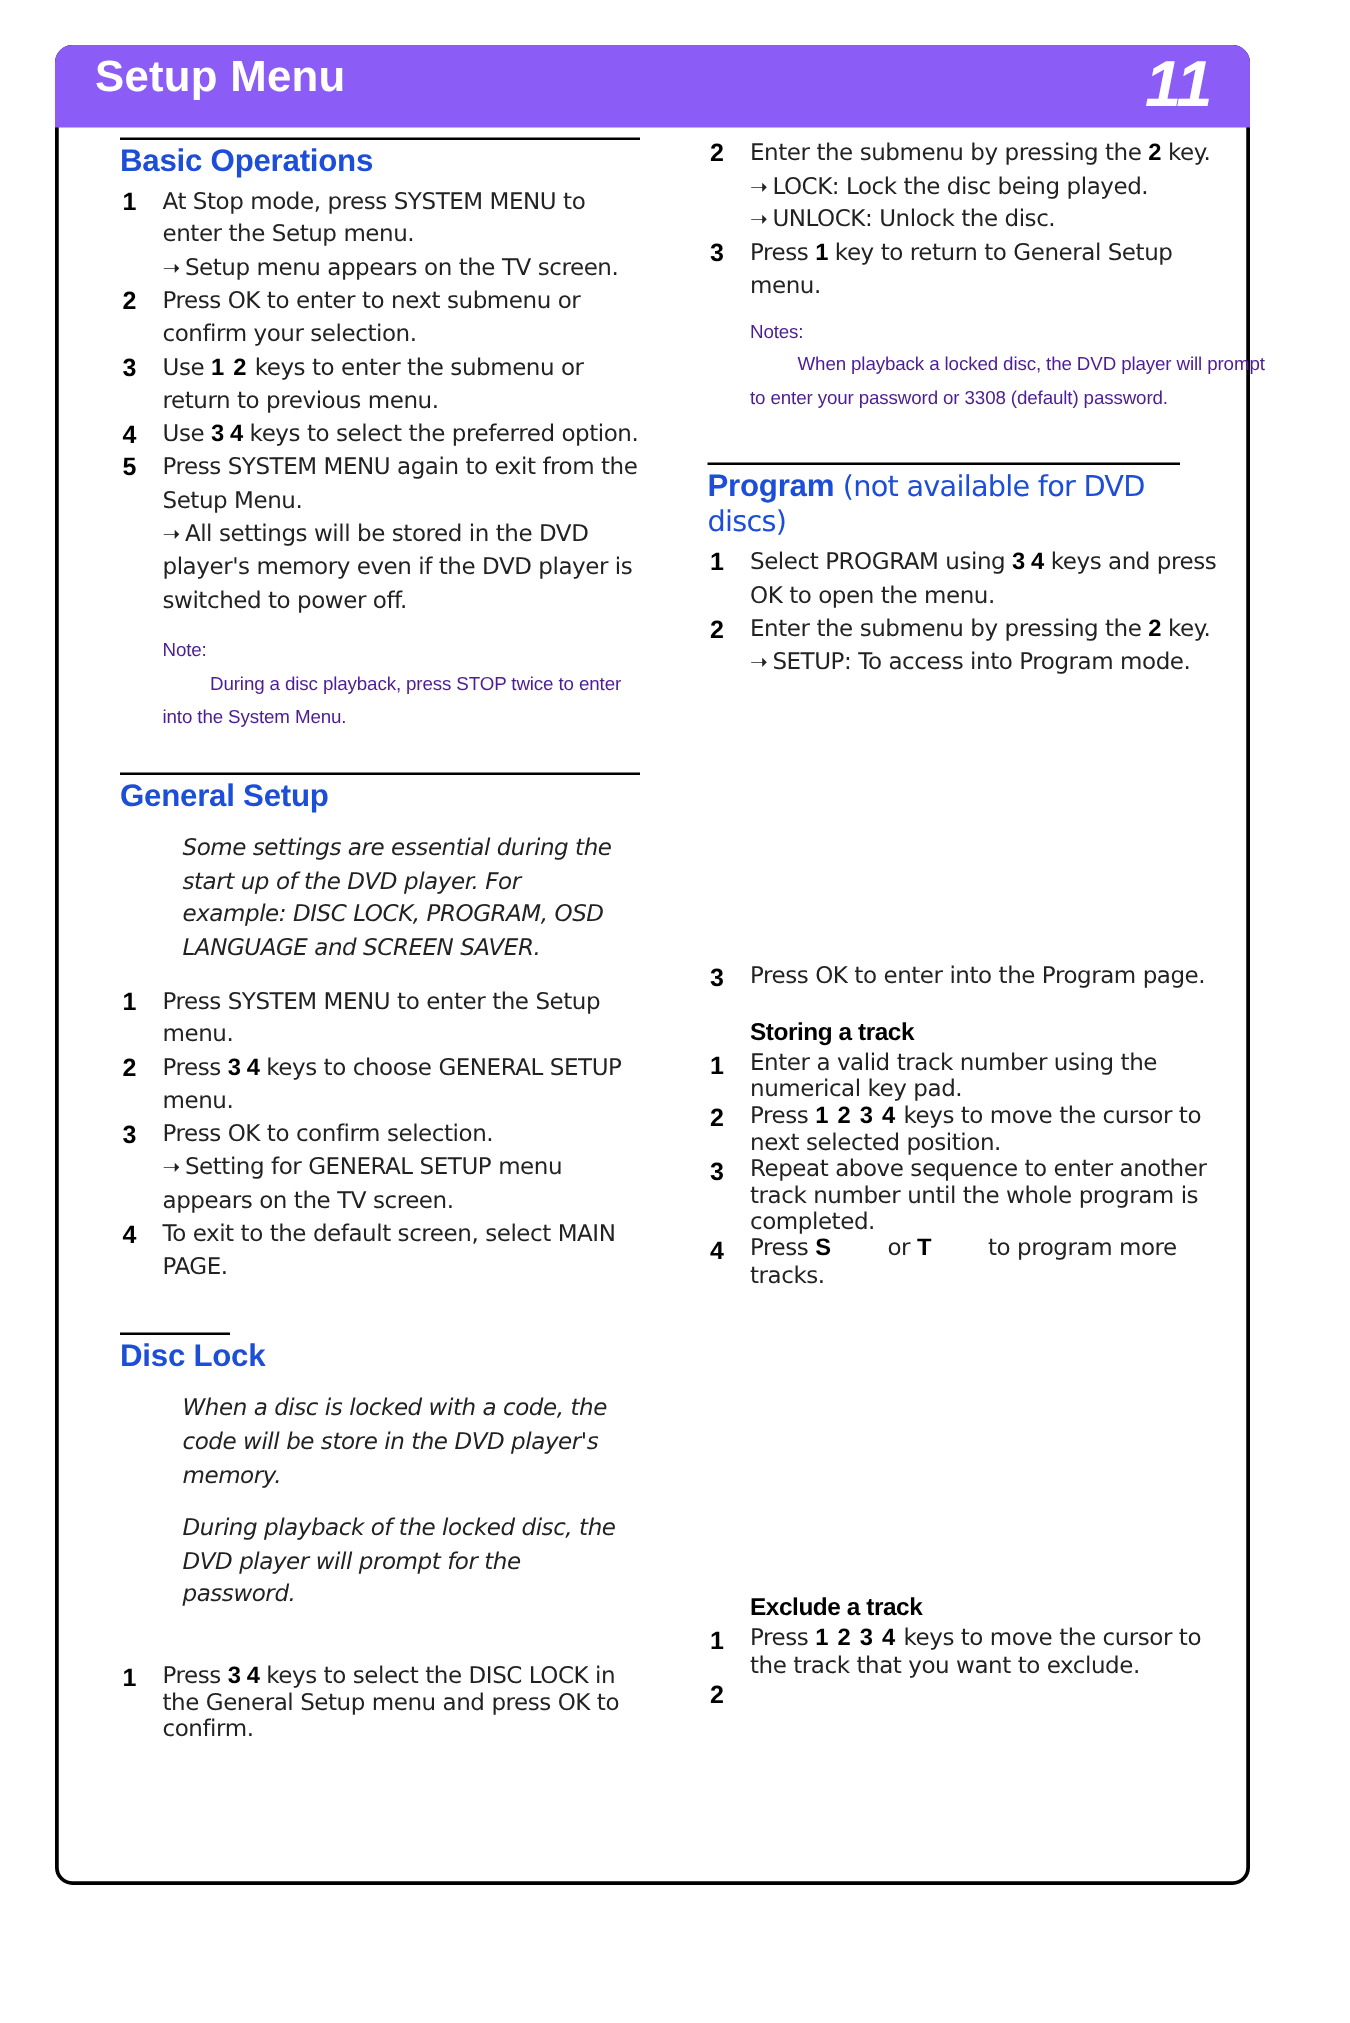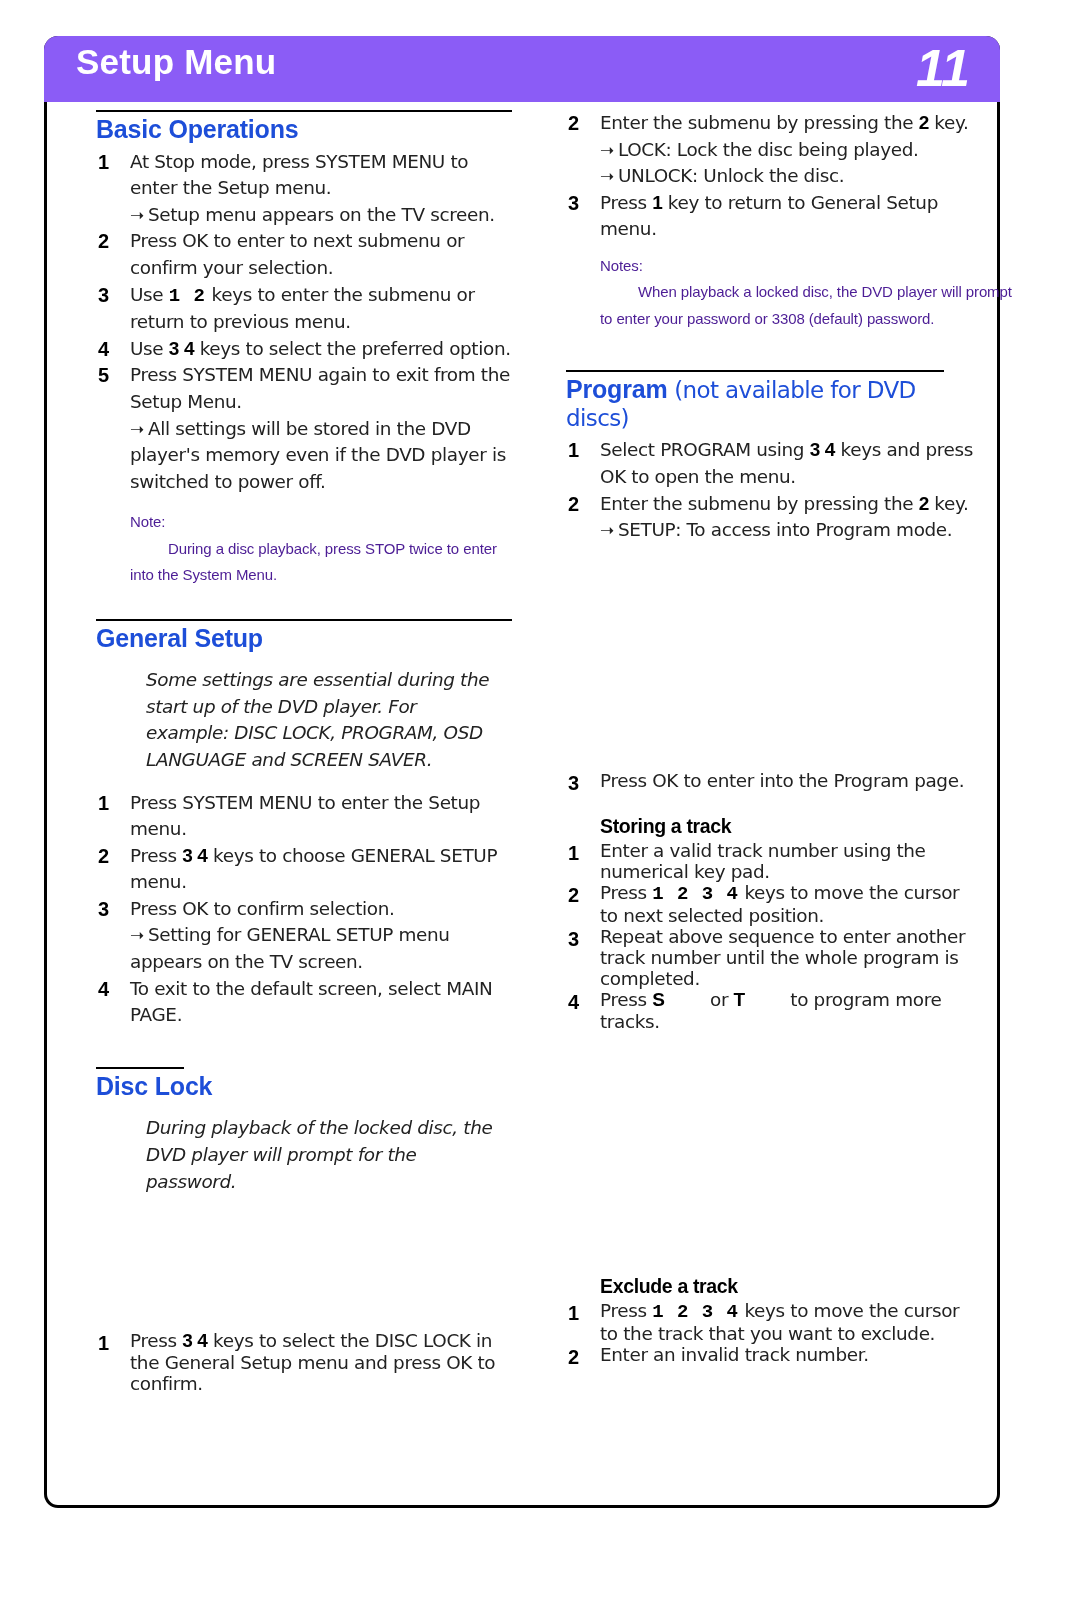--- a/index.html
+++ b/index.html
@@ -160,21 +160,21 @@
     padding-right: 4px;
   }
 
   
   .key {
     font-family: "Liberation Sans", sans-serif;
     font-weight: bold;
     font-size: 19px;
     color: #000;
   }
-  .keygap { letter-spacing: 1px; font-family: Liberation Mono, monospace; }
+  .keygap { letter-spacing: 1px; }
 
   
   .note {
     font-family: "Liberation Sans", sans-serif;
     font-size: 15px;
     line-height: 26.4px;
     color: #4c1d95;
     padding-left: 34px;
     letter-spacing: -0.1px;
   }
@@ -275,20 +275,21 @@
       <div class="step-txt">To exit to the default screen, select MAIN PAGE.</div>
     </div>
   </div>
 
   <div class="sp-38"></div>
 
   <div>
     <div class="rule-short"></div>
     <h2 class="sec">Disc Lock</h2>
 
+    <p class="para">When a disc is locked with a code, the code will be store in the DVD player's memory.</p>
     <p class="para">During playback of the locked disc, the DVD player will prompt for the password.</p>
   </div>
 </div>
 
 <div class="abs body-txt" style="left:96px; top:1330px;">
   <div class="step">
     <div class="step-num">1</div>
     <div class="step-txt"><span>Press </span><span class="key">3 4</span><span> keys to select the DISC LOCK in the General Setup menu and press OK to confirm.</span></div>
   </div>
 </div>
@@ -376,15 +377,14 @@
 <div class="abs body-txt" style="left:566px; top:1275px;">
   <h3 class="subsec" style="padding-left:34px;">Exclude a track</h3>
 
   <div class="step">
     <div class="step-num">1</div>
     <div class="step-txt"><span>Press </span><span class="key keygap">1 2 3 4</span><span> keys to move the cursor to the track that you want to exclude.</span></div>
   </div>
 
   <div class="step">
     <div class="step-num">2</div>
-    <div class="step-txt">Enter an invalid track number.</div>
   </div>
 </div>
 
 </body></html>

